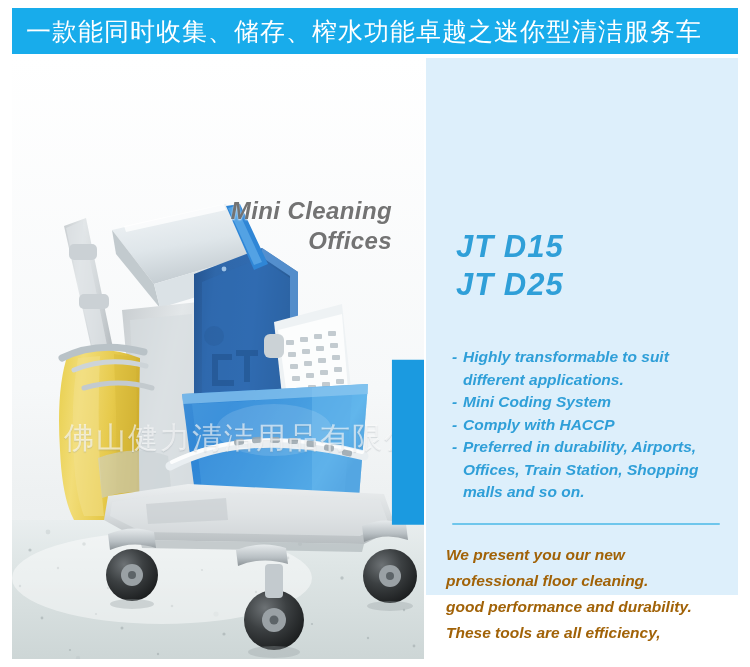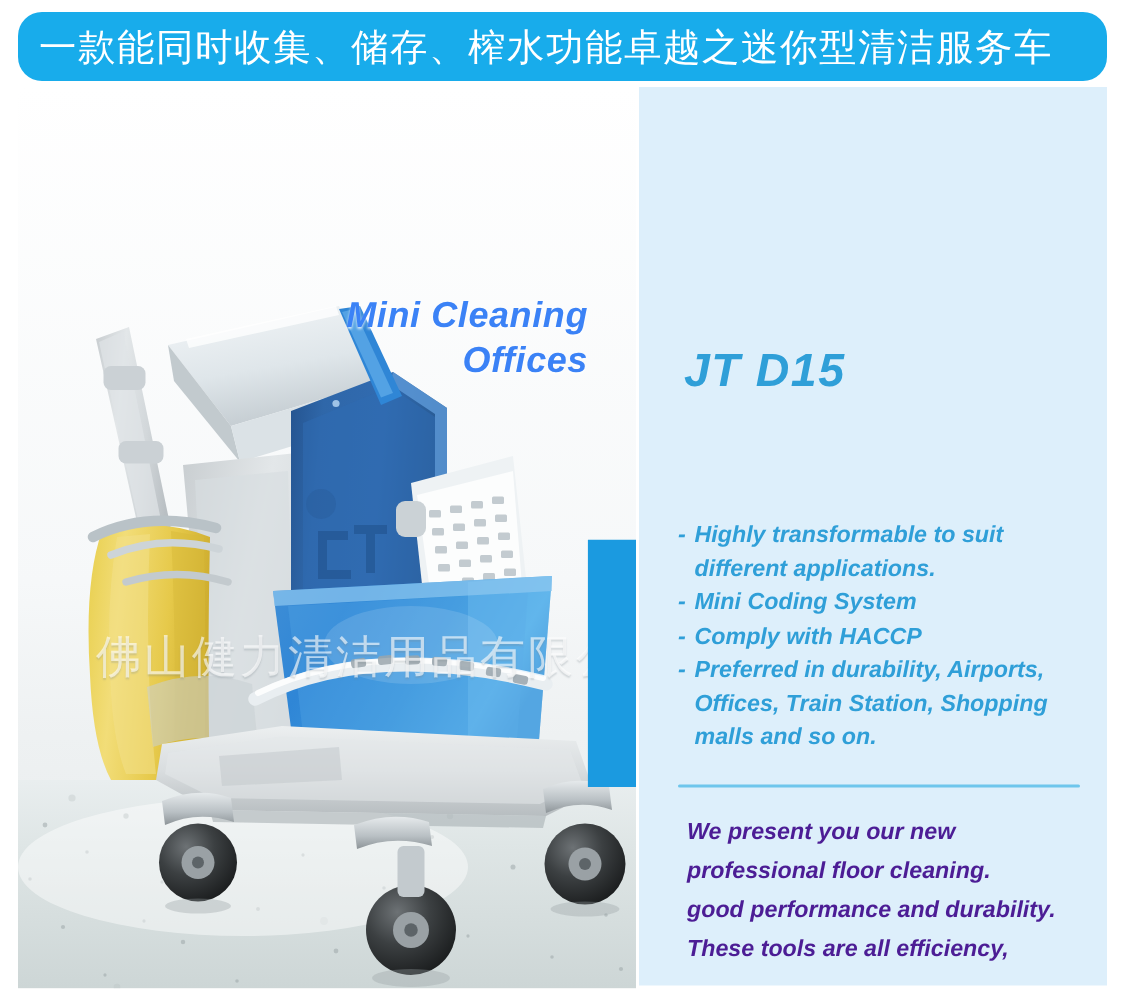--- a/index.html
+++ b/index.html
@@ -9,21 +9,21 @@
     font-family:"Liberation Sans","DejaVu Sans",sans-serif;
     overflow:hidden;
     position:relative;
   }
   .page{position:absolute;inset:0;width:750px;height:667px;background:#fff;}
 
   
   .banner{
     position:absolute;left:12px;top:8px;width:726px;height:46px;
     background:#18aceb;
-    display:flex;align-items:center;border-radius:16px;
+    display:flex;align-items:center;
   }
   .banner-text{
     color:#ffffff;
     font-size:25px;
     letter-spacing:1px;
     padding-left:14px;
     white-space:nowrap;
     font-family:"DejaVu Sans","Liberation Sans",sans-serif;
     font-weight:400;
   }
@@ -42,36 +42,36 @@
     letter-spacing:2px;
     font-family:"DejaVu Sans","Liberation Sans",sans-serif;
     text-shadow:0 1px 1px rgba(120,130,140,.25);
     pointer-events:none;
     white-space:nowrap;
   }
 
   .headline{
     position:absolute;left:60px;top:138px;width:320px;
     text-align:right;
-    color:#3b82f6;
+    color:#737373;
     font-style:italic;font-weight:700;
     font-size:24px;line-height:30px;
     letter-spacing:.4px;
     text-shadow:0 1px 2px rgba(255,255,255,.85);
   }
 
   .logo-wrap{
     position:absolute;left:325px;top:70px;width:74px;height:58px;
     text-align:center;
   }
   .logo-mark{display:block;margin:0 auto;}
 
   
   .info{
-    position:absolute;left:426px;top:58px;width:312px;height:599px;
+    position:absolute;left:426px;top:58px;width:312px;height:537px;
     background:#ddeffb;
   }
   .models{
     position:absolute;left:30px;top:170px;
     color:#2f9fd8;
     font-size:31px;line-height:38px;
     font-weight:700;font-style:italic;
     letter-spacing:1px;
   }
   .bullets{
@@ -81,22 +81,22 @@
     font-weight:700;font-style:italic;
   }
   .bullet{display:flex;margin-bottom:0px;}
   .bullet .dash{flex:0 0 11px;}
   .bullet .btext{flex:1;}
   .divider{
     position:absolute;left:26px;top:465px;width:268px;height:2px;
     background:#6ec6ec;border-radius:1px;
   }
   .para{
-    position:absolute;left:32px;top:484px;width:272px;
-    color:#4c1d95;
+    position:absolute;left:20px;top:484px;width:272px;
+    color:#a16207;
     font-size:15.5px;line-height:26px;
     font-weight:700;font-style:italic;
   }
 </style>
 </head>
 <body>
 
 <div class="page">
 
   <div class="banner">
@@ -339,20 +339,21 @@
       <div>Mini Cleaning</div>
       <div>Offices</div>
     </div>
 
   </div>
 
   <div class="info">
 
     <div class="models">
       <div>JT D15</div>
+      <div>JT D25</div>
     </div>
 
     <div class="bullets">
       <div class="bullet">
         <span class="dash">-</span>
         <span class="btext">Highly transformable to suit different applications.</span>
       </div>
       <div class="bullet">
         <span class="dash">-</span>
         <span class="btext">Mini Coding System</span>

